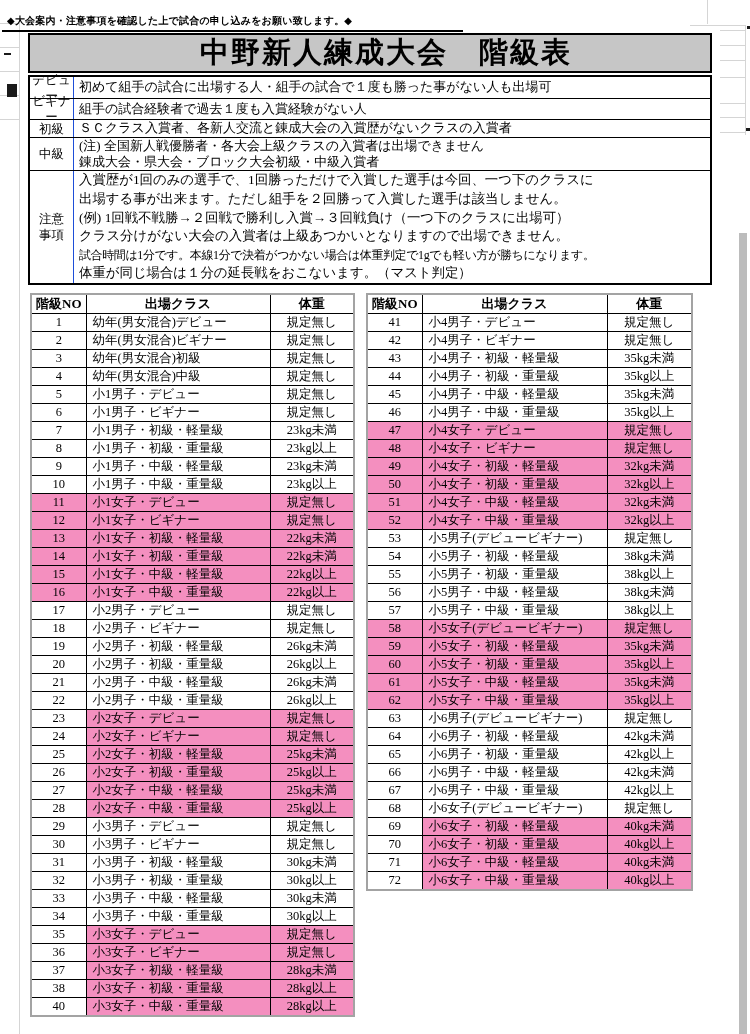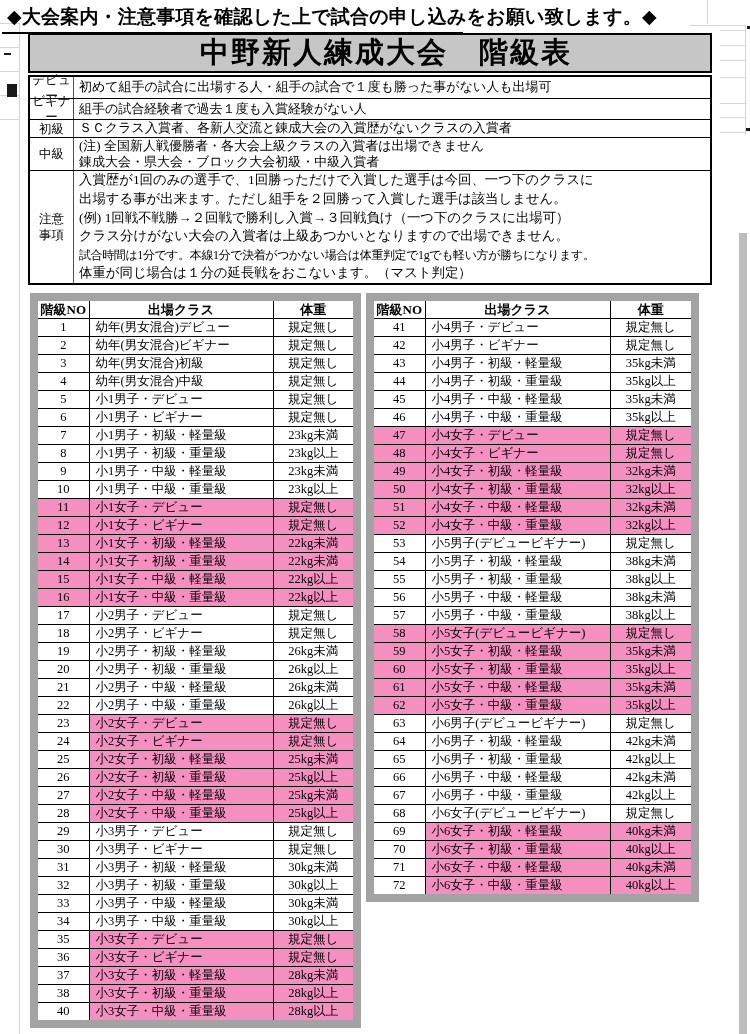--- a/index.html
+++ b/index.html
@@ -9,22 +9,22 @@
     font-family:"Liberation Serif","DejaVu Serif",serif;
   }
   
   .hline, .vline { position:absolute; background:#d5d5d5; }
   .mark { position:absolute; background:#1a1a1a; }
   .edge-bar { position:absolute; left:739px; top:233px; width:8px; height:801px; background:#bcbcbc; }
   
   .top-notice {
     position:absolute; left:2px; top:1px; width:461px;
     border-bottom:2px solid #000;
-    font-size:19px; font-weight:bold; letter-spacing:0.2px;
-    padding:3px 0 2px 5px; white-space:nowrap;
+    font-size:10px; font-weight:bold; letter-spacing:0.2px;
+    padding:13px 0 2px 5px; white-space:nowrap;
   }
   
   .title-box {
     position:absolute; left:28px; top:33px; width:684px; height:40px;
     background:var(--title-bg,#c6c6c6); border:2px solid #000;
     display:flex; align-items:center; justify-content:center;
     font-size:29px; font-weight:bold; letter-spacing:2px; white-space:nowrap;padding-left:32px;
   }
   
   .def-table {
@@ -40,21 +40,21 @@
   }
   .def-content { flex:1; min-width:0; padding:0 3px 0 5px; display:flex; flex-direction:column; justify-content:center; }
   .def-line { font-size:13px; line-height:16.5px; white-space:nowrap; }
   .r1 { height:21px; } .r2 { height:21px; } .r3 { height:21px; } .r4 { height:33px; }
   .r5 { flex:1; }
   .r5 .def-line { font-size:13.4px; line-height:18.6px; }
   .r5 .def-line:nth-child(5) { font-size:12px; letter-spacing:-0.4px; }
   
   table.class-table {
     position:absolute; border-collapse:collapse; table-layout:fixed;
-    border:8px solid #a3a3a3; background:#fff;
+    border:2px solid #a3a3a3; background:#fff;
   }
   #left-table  { left:30px;  top:293px; width:323px; }
   #right-table { left:366px; top:293px; width:325px; }
   .class-table th, .class-table td {
     border:1px solid #000; height:18px; padding:0;
     font-size:12.5px; line-height:17px; white-space:nowrap; overflow:hidden;
     font-weight:normal;
   }
   .class-table th { font-weight:bold; font-size:13px; height:19px; text-align:center; }
   .class-table td.c-no, .class-table td.c-wt { text-align:center; }

